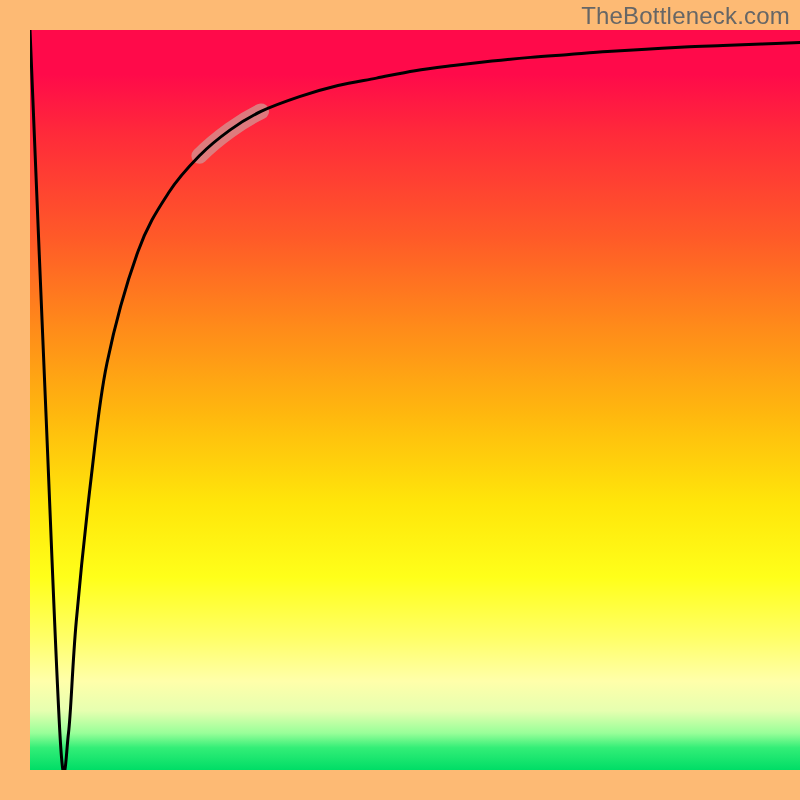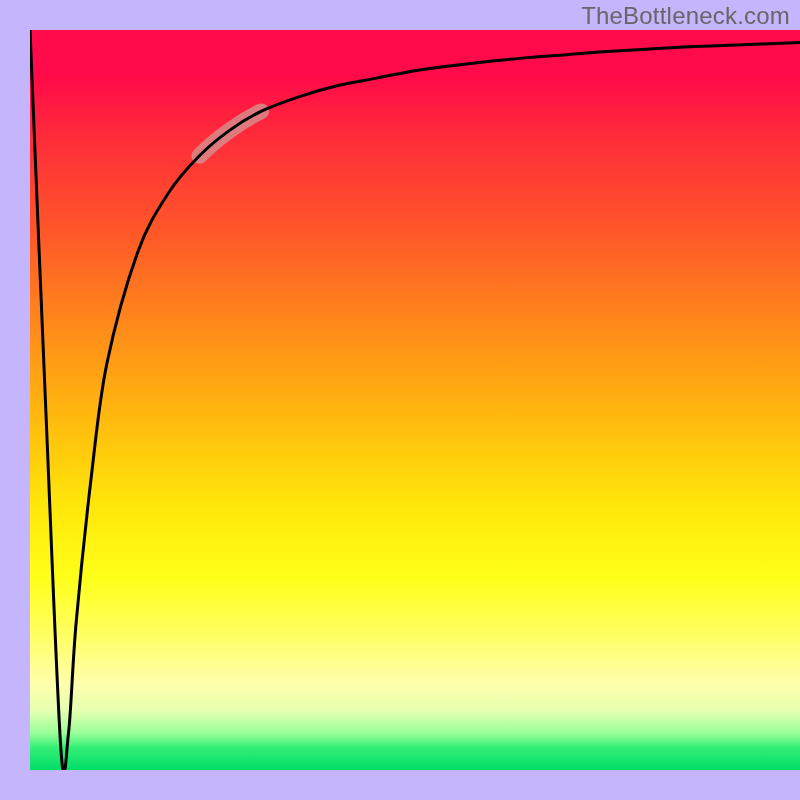--- a/index.html
+++ b/index.html
@@ -8,21 +8,21 @@
     width: 800px;
     height: 800px;
     background: #000;
     overflow: hidden;
     font-family: Arial, Helvetica, sans-serif;
   }
   .frame {
     position: relative;
     width: 800px;
     height: 800px;
-    background: #c4b5fd;
+    background: #fdba74;
   }
   .watermark {
     position: absolute;
     top: 2px;
     right: 10px;
     color: #666;
     font-size: 24px;
     font-weight: 500;
     letter-spacing: 0.2px;
     z-index: 10;

